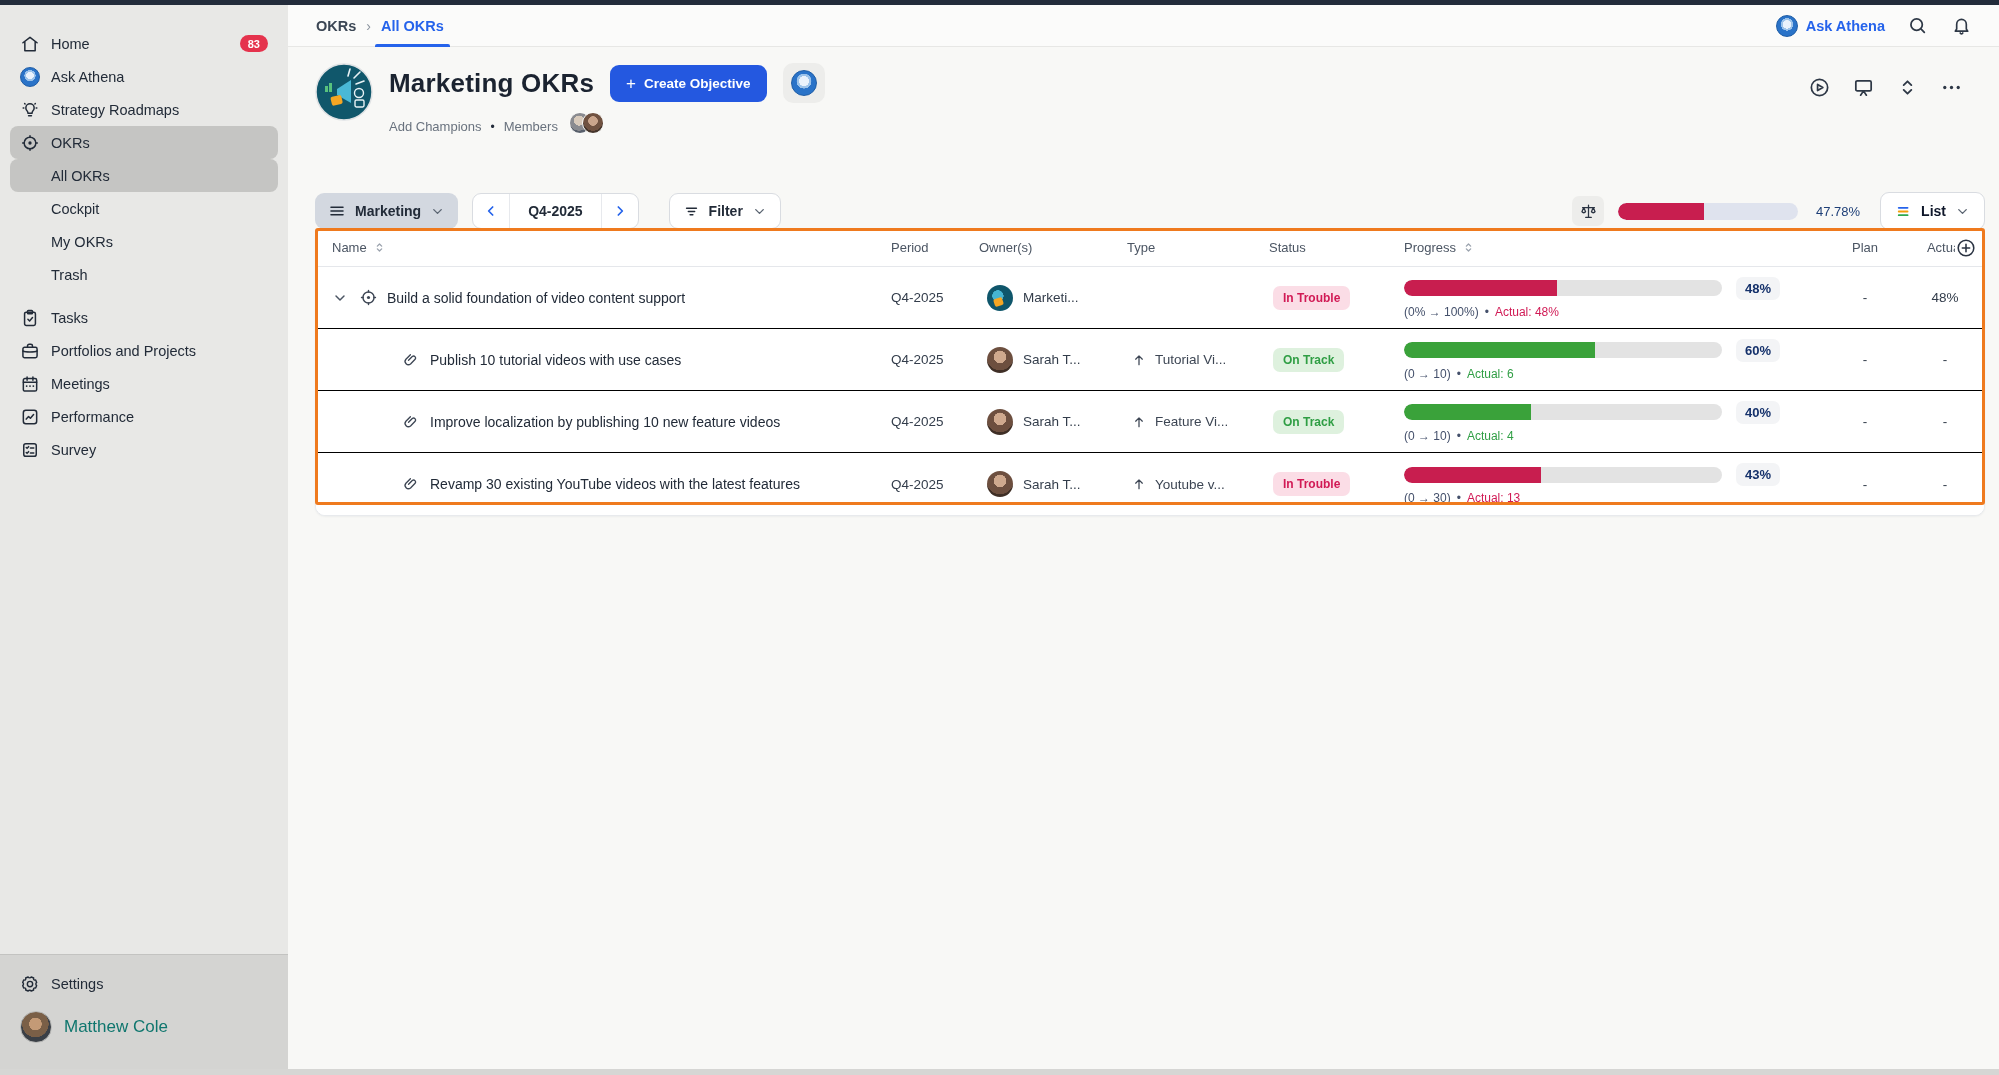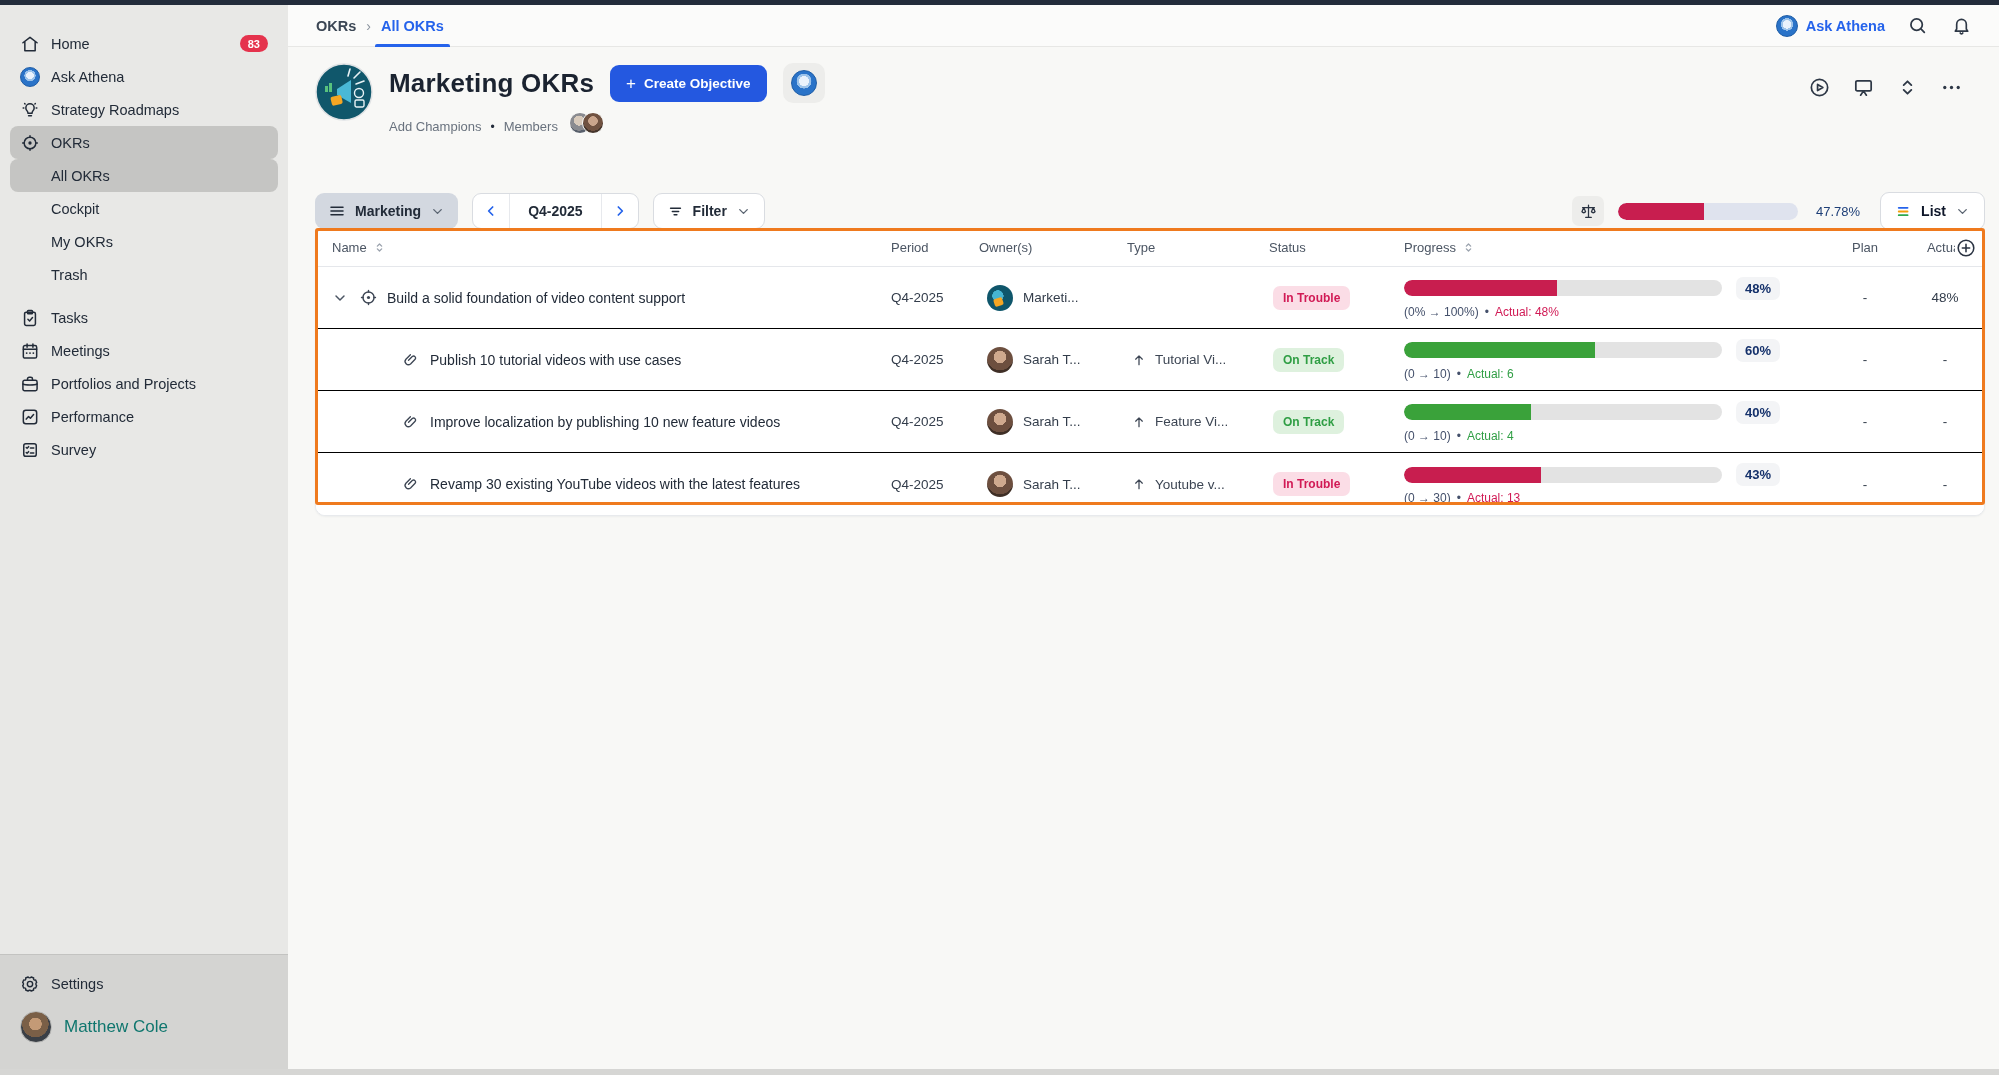--- a/index.html
+++ b/index.html
@@ -63,21 +63,21 @@
   .member-avs { display:flex; align-items:center; margin-left:2px; }
   .ph-icons { margin-left:auto; display:flex; align-items:center; gap:20px; margin-top:12px; color:#3d4654; }
 
   
   .toolbar { position:absolute; top:188px; left:27px; right:14px; height:36px; display:flex; align-items:center; }
   .chip { display:flex; align-items:center; gap:9px; height:36px; padding:0 13px; border-radius:9px; font-size:14px; font-weight:600; color:#222b38; cursor:pointer; }
   .team-chip { background:#d3d8e0; }
   .period-nav { display:flex; align-items:center; height:36px; background:#fff; border:1px solid #d9dce1; border-radius:9px; margin-left:14px; overflow:hidden; }
   .pn-btn { width:36px; height:36px; display:flex; align-items:center; justify-content:center; color:#2563eb; cursor:pointer; }
   .pn-label { padding:0 18px; font-size:14px; font-weight:600; color:#222b38; border-left:1px solid #e7e9ed; border-right:1px solid #e7e9ed; height:36px; display:flex; align-items:center; cursor:pointer; }
-  .filter-chip { background:#fff; border:1px solid #d9dce1; margin-left:14px; }
+  .filter-chip { background:#fff; border:1px solid #d9dce1; margin-left:30px; }
   .tb-right { margin-left:auto; display:flex; align-items:center; gap:14px; }
   .scale-wrap { width:32px; height:30px; background:#ededeb; border-radius:7px; display:flex; align-items:center; justify-content:center; color:#2a3342; }
   .overall-bar { width:180px; height:17px; border-radius:9px; background:#dfe3ee; overflow:hidden; }
   .overall-fill { height:100%; background:#c81e4f; border-radius:9px 0 0 9px; }
   .overall-pct { font-size:13px; font-weight:400; color:#1e3f77; margin-left:4px; }
   .list-btn { display:flex; align-items:center; gap:9px; background:#fff; border:1px solid #d9dce1; border-radius:9px; height:38px; padding:0 14px; font-size:14px; font-weight:600; color:#0f172a; cursor:pointer; margin-left:6px; }
 
   
   .table-card { position:absolute; top:223px; left:27px; width:1670px; height:288px; background:#fff; border:1px solid #e8eaed; border-radius:10px; box-shadow:0 1px 2px rgba(20,30,50,.05); overflow:hidden; }
   .grid-row { display:grid; grid-template-columns:575px 88px 148px 142px 135px 422px 78px 82px; align-items:center; }
@@ -185,37 +185,37 @@
             <svg width="20" height="20" viewBox="0 0 24 24" fill="none" stroke="currentColor" stroke-width="1.8" stroke-linecap="round" stroke-linejoin="round">
               <rect x="5.5" y="5" width="13" height="16" rx="2"></rect>
               <rect x="9" y="3" width="6" height="4" rx="1"></rect>
               <path d="m9.5 13.5 2 2 3.5-4"></path>
             </svg>
           </span>
         <span>Tasks</span>
       </div>
       <div class="nav-item">
         <span class="nicon">
+            <svg width="20" height="20" viewBox="0 0 24 24" fill="none" stroke="currentColor" stroke-width="1.8" stroke-linecap="round" stroke-linejoin="round">
+              <rect x="3.5" y="7.5" width="17" height="12.5" rx="2"></rect>
+              <path d="M9 7.5V6a2 2 0 0 1 2-2h2a2 2 0 0 1 2 2v1.5"></path>
+              <path d="M3.5 12c3 1.6 14 1.6 17 0"></path>
+            </svg>
+          </span>
+        <span>Portfolios and Projects</span>
+      </div>
+      <div class="nav-item">
+        <span class="nicon">
             <svg width="20" height="20" viewBox="0 0 24 24" fill="none" stroke="currentColor" stroke-width="1.8" stroke-linecap="round">
               <rect x="4" y="5.5" width="16" height="15" rx="2"></rect>
               <path d="M4 10h16M8.5 3.5v4M15.5 3.5v4"></path>
               <path d="M8 14.5h.01M12 14.5h.01M16 14.5h.01" stroke-width="2.2"></path>
             </svg>
           </span>
         <span>Meetings</span>
-      </div>
-      <div class="nav-item">
-        <span class="nicon">
-            <svg width="20" height="20" viewBox="0 0 24 24" fill="none" stroke="currentColor" stroke-width="1.8" stroke-linecap="round" stroke-linejoin="round">
-              <rect x="3.5" y="7.5" width="17" height="12.5" rx="2"></rect>
-              <path d="M9 7.5V6a2 2 0 0 1 2-2h2a2 2 0 0 1 2 2v1.5"></path>
-              <path d="M3.5 12c3 1.6 14 1.6 17 0"></path>
-            </svg>
-          </span>
-        <span>Portfolios and Projects</span>
       </div>
       <div class="nav-item">
         <span class="nicon">
             <svg width="20" height="20" viewBox="0 0 24 24" fill="none" stroke="currentColor" stroke-width="1.8" stroke-linecap="round" stroke-linejoin="round">
               <rect x="4" y="4" width="16" height="16" rx="3"></rect>
               <path d="m7.5 14.5 2.8-3 2.2 2 3.8-4.5"></path>
             </svg>
           </span>
         <span>Performance</span>
       </div>

